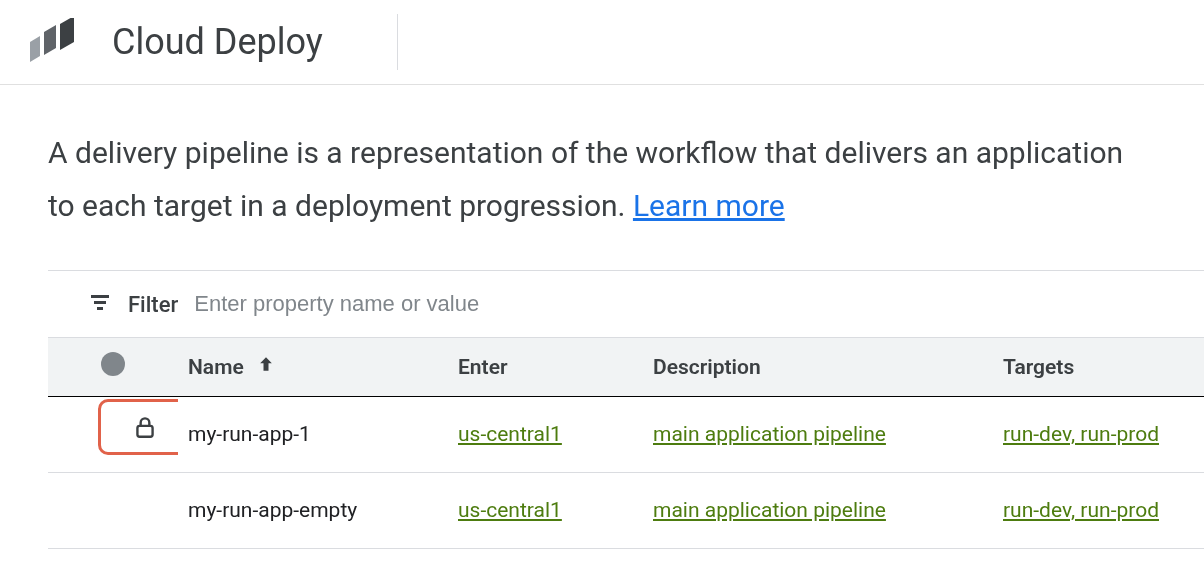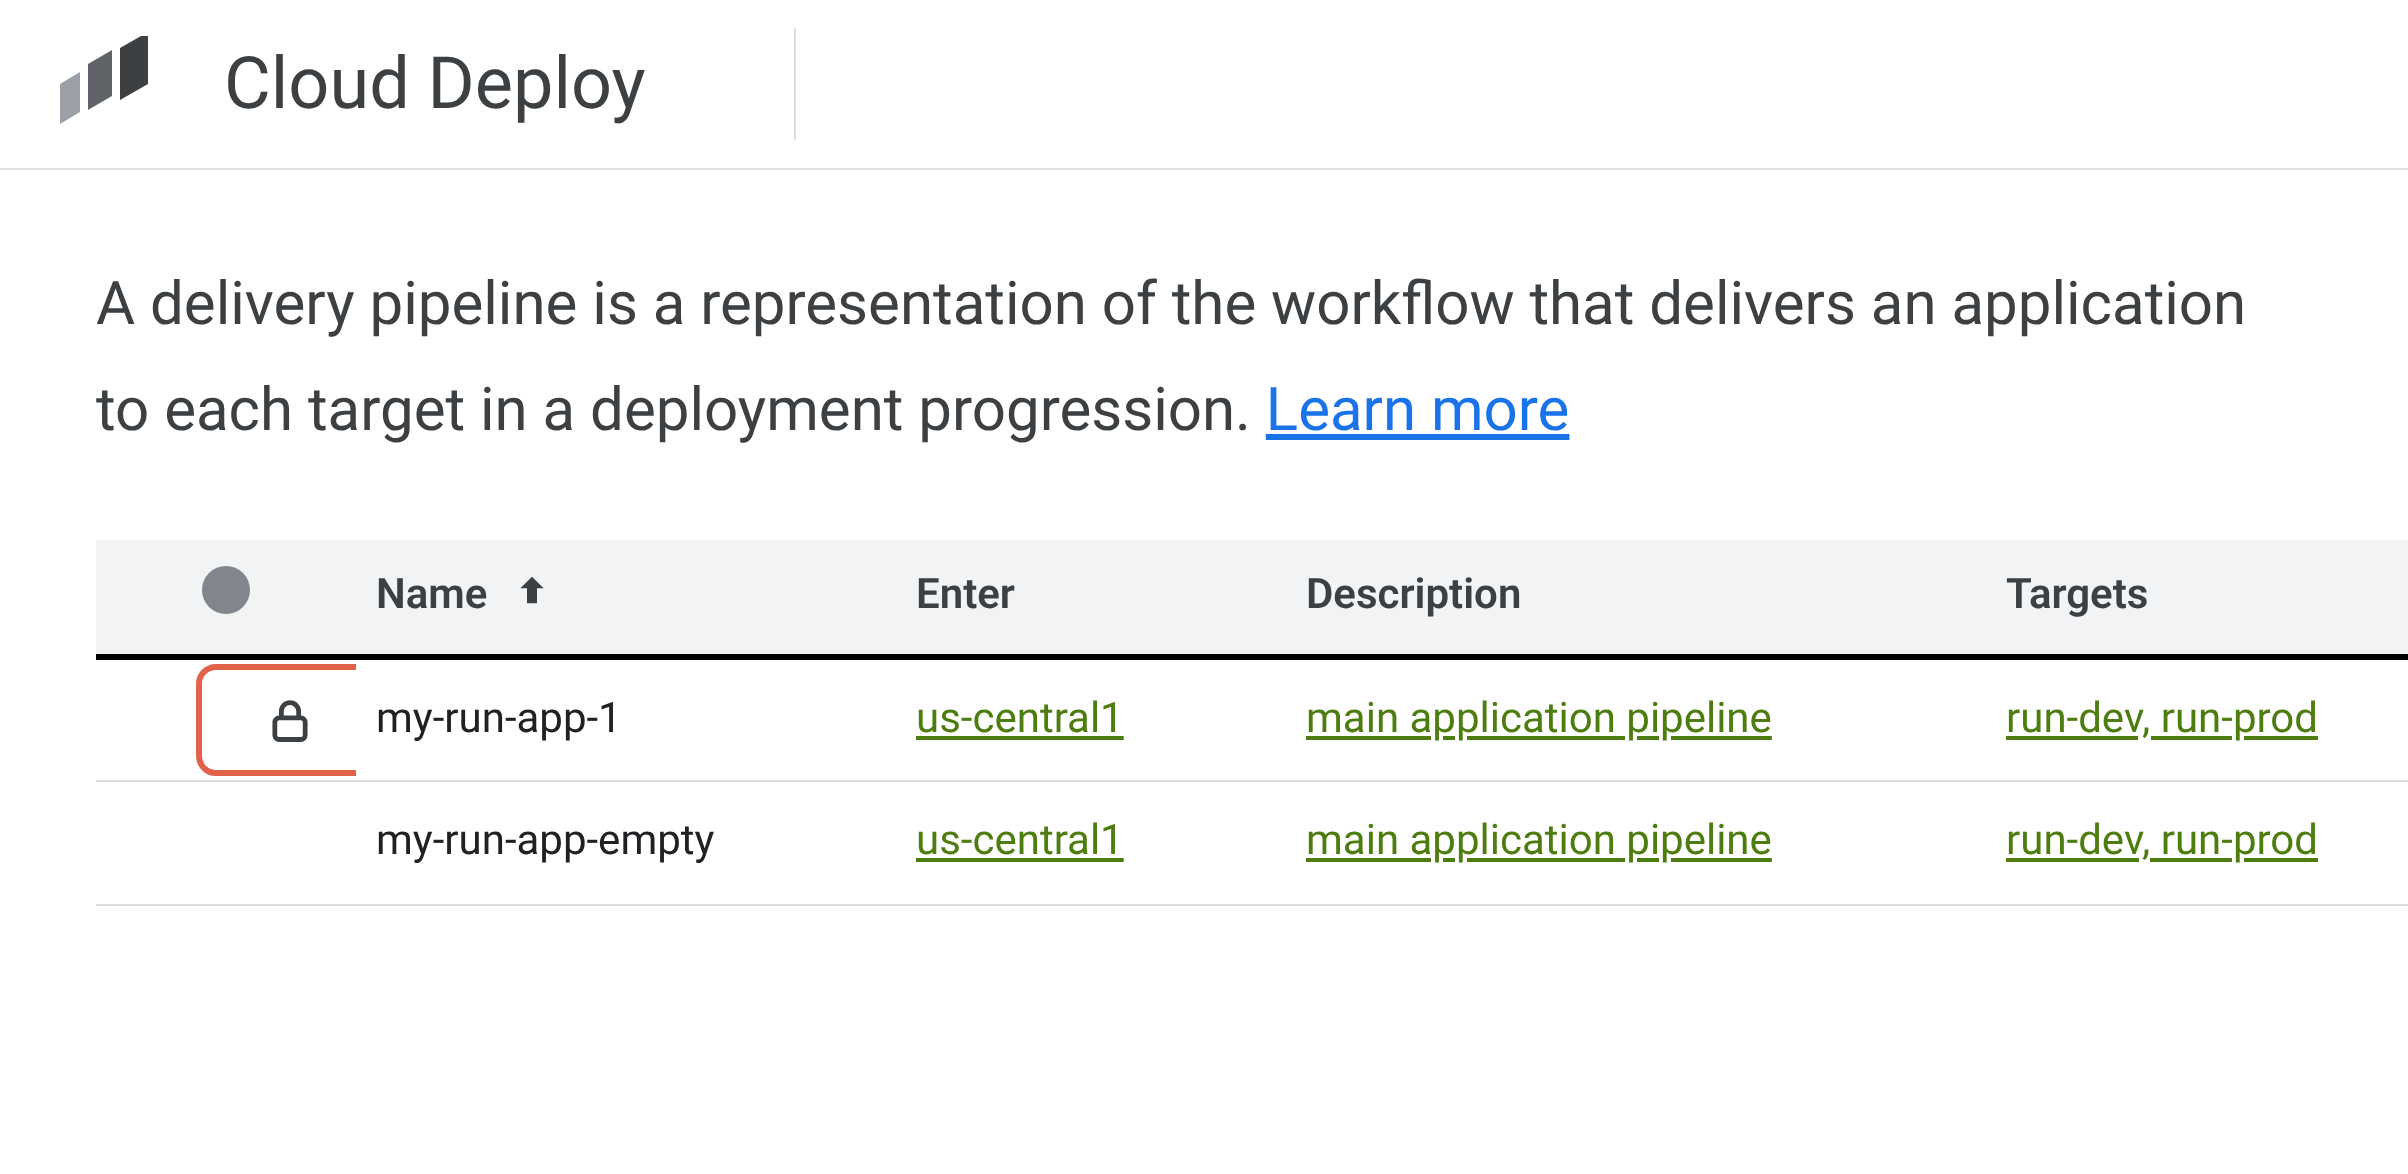--- a/index.html
+++ b/index.html
@@ -79,21 +79,21 @@
     background: transparent;
   }
   .filter-input::placeholder { color: #80868b; }
   table {
     width: 100%;
     border-collapse: collapse;
     table-layout: fixed;
   }
   thead tr {
     background: #f1f3f4;
-    border-bottom: 3px solid #000000;
+    border-bottom: 1px solid #000000;
     height: 58px;
   }
   th {
     text-align: left;
     font-size: 21px;
     font-weight: 600;
     color: #3c4043;
     padding: 0 10px;
     white-space: nowrap;
     overflow: hidden;
@@ -104,21 +104,21 @@
   th.col-desc { width: 350px; margin-top: 28px; }
   th.col-targets { }
   .status-header-dot {
     width: 24px; height: 24px;
     border-radius: 50%;
     background: #80868b;
     display: inline-block;
   }
   .sort-header { display: inline-flex; align-items: center; gap: 12px; }
   tbody tr {
-    height: 62px;
+    height: 76px;
     border-bottom: 1px solid #dadce0;
   }
   td {
     font-size: 21px;
     padding: 0 10px;
     color: #3c4043;
     white-space: nowrap;
     overflow: hidden;
   }
   td.col-status { text-align: center; padding: 0; position: relative; vertical-align: middle; }
@@ -155,20 +155,31 @@
   <div class="vert-divider"></div>
 </div>
 
 <div class="content">
   <p class="description">
     <span>A delivery pipeline is a representation of the workflow that delivers an application to each target in a deployment progression. </span><a href="#" class="learn-more">Learn more</a>
   </p>
 
   <div class="table-wrap">
 
+    <div class="filter-row">
+      <span class="filter-icon">
+        <svg width="24" height="24" viewBox="0 0 24 24" fill="currentColor">
+          <rect x="3" y="5" width="18" height="3"></rect>
+          <rect x="6" y="11" width="12" height="3"></rect>
+          <rect x="9" y="17" width="6" height="3"></rect>
+        </svg>
+      </span>
+      <span class="filter-label">Filter</span>
+      <input class="filter-input" placeholder="Enter property name or value" style="">
+    </div>
 
     <table>
       <colgroup>
         <col style="width:130px">
           <col style="width:270px">
           <col style="width:195px">
           <col style="width:350px">
           <col>
       </colgroup>
       <thead>

